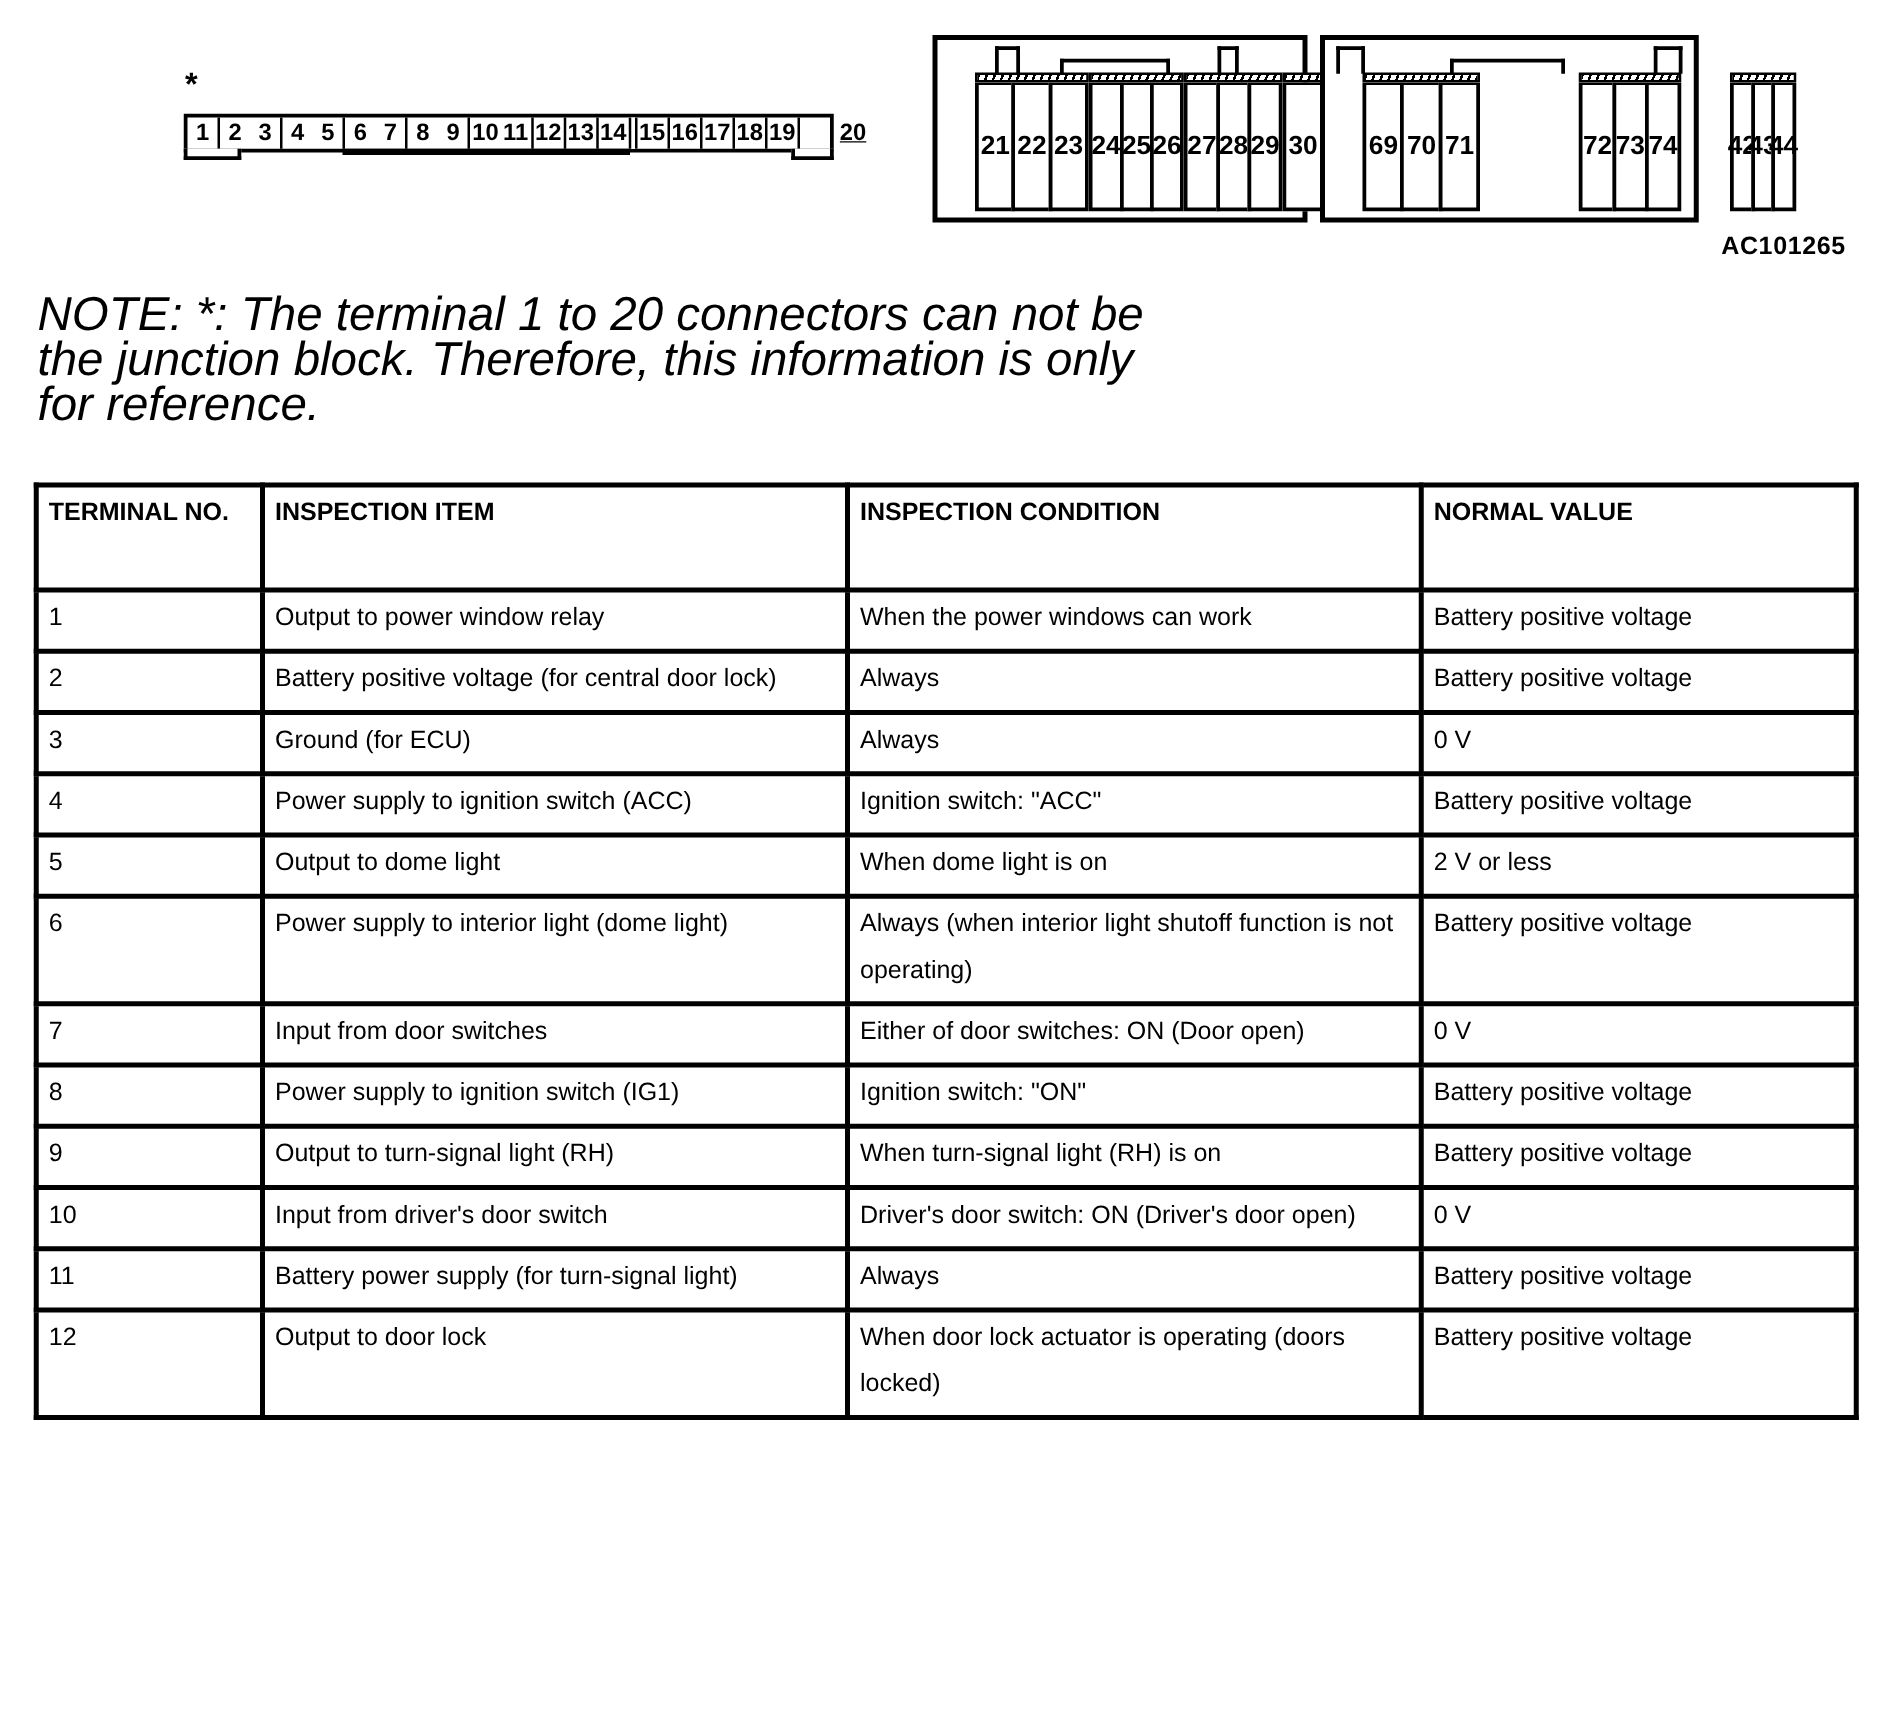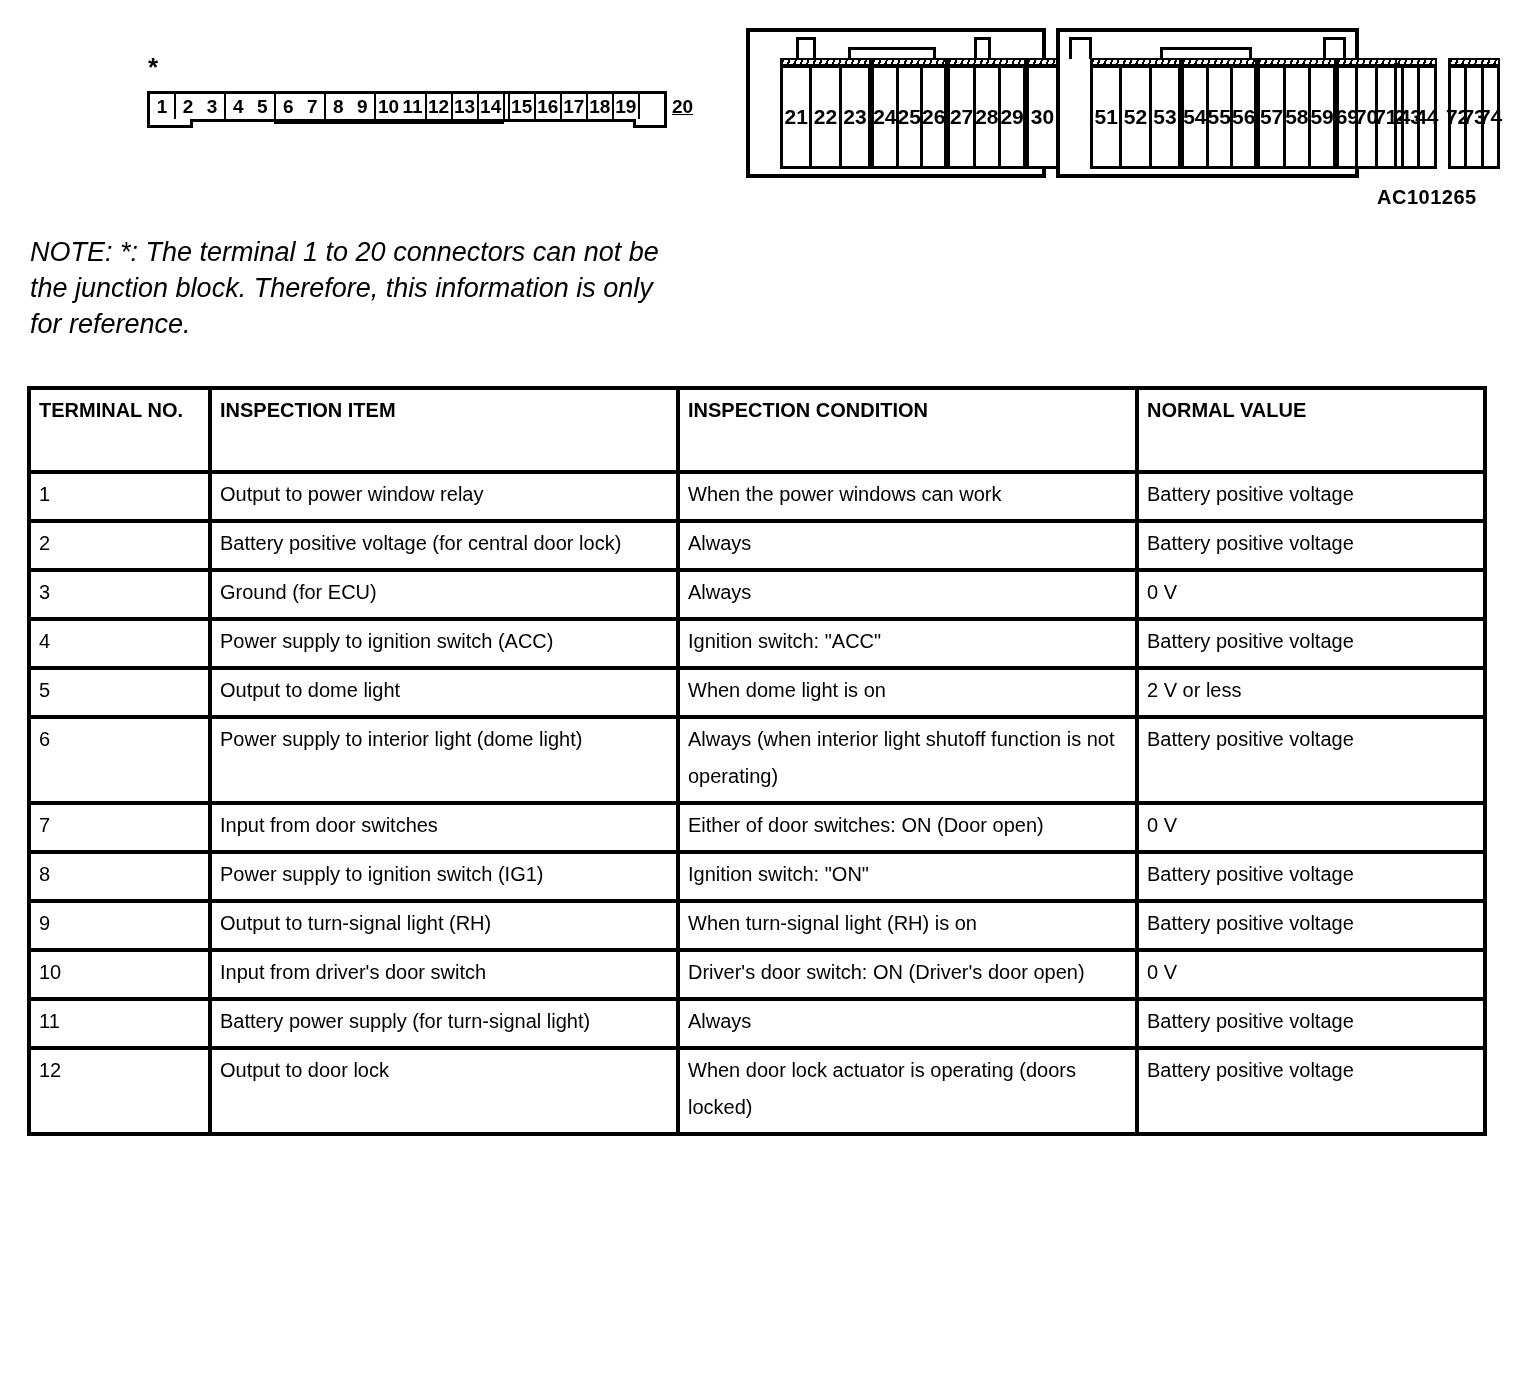--- a/index.html
+++ b/index.html
@@ -54,21 +54,21 @@
   .g2{width:32%;}
   .hatch{height:8px;border:2px solid #000;box-sizing:border-box;
          background:repeating-linear-gradient(110deg,#000 0 2px,#fff 2px 6px);}
   .cellrow{display:flex;flex:1;}
   .cell{flex:1;margin-left:-3px;border:3px solid #000;border-top-width:2px;background:#fff;
         display:flex;align-items:center;justify-content:center;
         font-size:21px;font-weight:bold;box-sizing:border-box;min-width:0;}
   .cellrow .cell:first-child{margin-left:0;}
 
   
-  .note{position:absolute;left:30px;top:234px;font-style:italic;font-size:27px;line-height:36px;}
+  .note{position:absolute;left:30px;top:234px;font-style:italic;font-size:38px;line-height:36px;}
 
   
   .insp-table{position:absolute;left:27px;top:386px;width:1458px;
               border-collapse:collapse;table-layout:fixed;}
   .insp-table th,.insp-table td{border:4px solid #000;vertical-align:top;text-align:left;
               padding:2px 8px 6px 8px;font-size:20px;line-height:37px;font-weight:normal;
               overflow:hidden;}
   .insp-table th{font-weight:bold;height:72px;}
   .col-no{width:181px;}
   .col-item{width:468px;}
@@ -224,46 +224,20 @@
 
     <div class="conn" id="connC">
       <div class="conn-tab tab-a"></div>
       <div class="conn-bump"></div>
       <div class="conn-tab tab-b"></div>
       <div class="conn-inner">
           <div class="conn-row">
             <div class="conn-group g0">
               <div class="hatch"></div>
               <div class="cellrow">
-                <div class="cell">51</div>
-                <div class="cell">52</div>
-                <div class="cell">53</div>
-              </div>
-            </div>
-            <div class="conn-group g1">
-              <div class="hatch"></div>
-              <div class="cellrow">
-                <div class="cell">54</div>
-                <div class="cell">55</div>
-                <div class="cell">56</div>
-              </div>
-            </div>
-            <div class="conn-group g2">
-              <div class="hatch"></div>
-              <div class="cellrow">
-                <div class="cell">57</div>
-                <div class="cell">58</div>
-                <div class="cell">59</div>
-              </div>
-            </div>
-          </div>
-          <div class="conn-row">
-            <div class="conn-group g0">
-              <div class="hatch"></div>
-              <div class="cellrow">
                 <div class="cell">69</div>
                 <div class="cell">70</div>
                 <div class="cell">71</div>
               </div>
             </div>
             <div class="conn-spacer g1"></div>
             <div class="conn-group g2">
               <div class="hatch"></div>
               <div class="cellrow">
                 <div class="cell">72</div>

